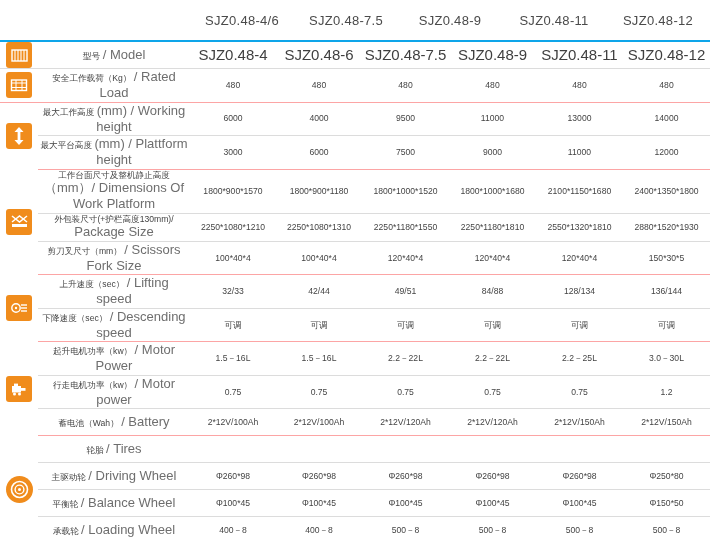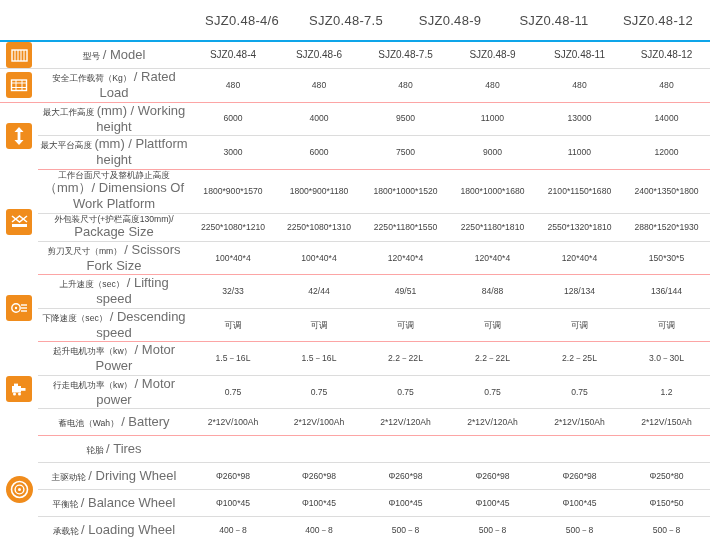--- a/index.html
+++ b/index.html
@@ -58,21 +58,21 @@
     width:152px;
     text-align:left;
     padding-left:8px;
     font-size:8.4px;
     color:#3d3d3d;
     line-height:1.35;
   }
   td.lbl .en{color:#6e6e6e;font-size:13px;}
   td.val{font-size:8.8px;color:#3d3d3d;}
   tr.first td{border-top:none;}
-  .modelrow td.val{font-size:10px;color:#3f3f3f;}
+  .modelrow td.val{font-size:15px;color:#3f3f3f;}
   .modelrow td.lbl{font-size:8.8px;}
 
   
   tr.sep td{border-bottom:1px solid #fca5a5;}
 
   
   .ic{
     width:26px;height:26px;
     background:#f08c1c;
     border-radius:3px;

